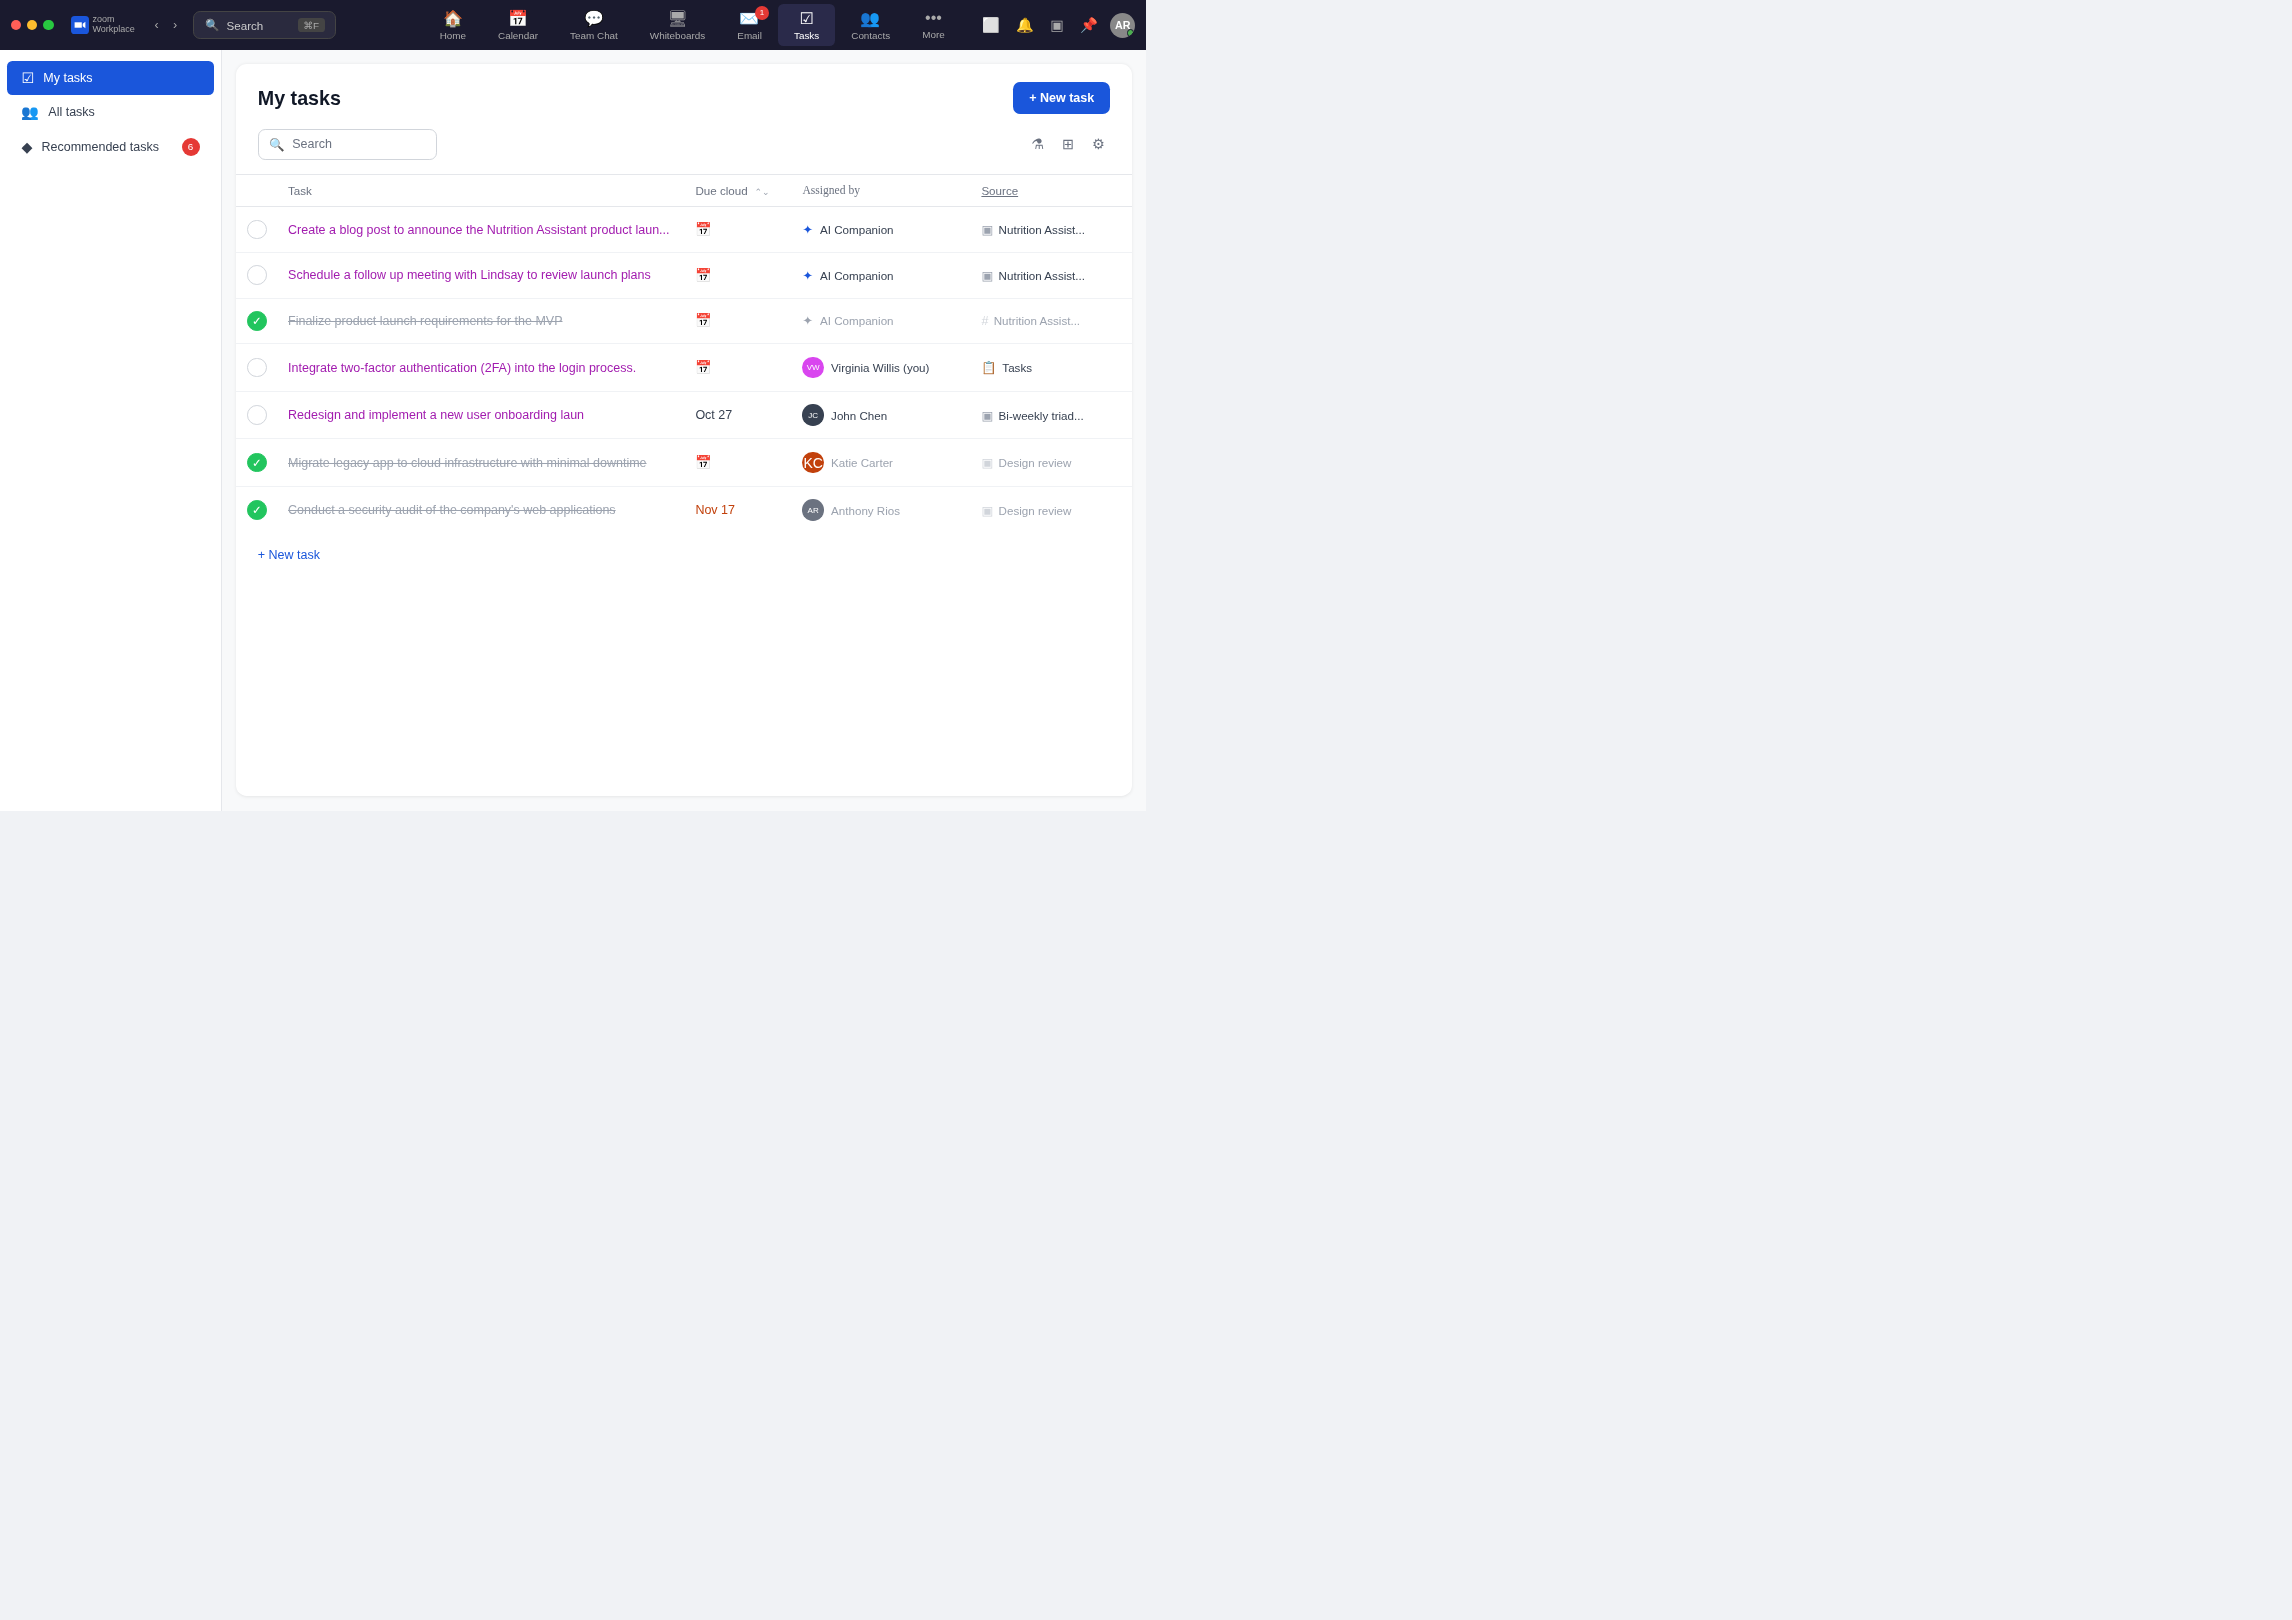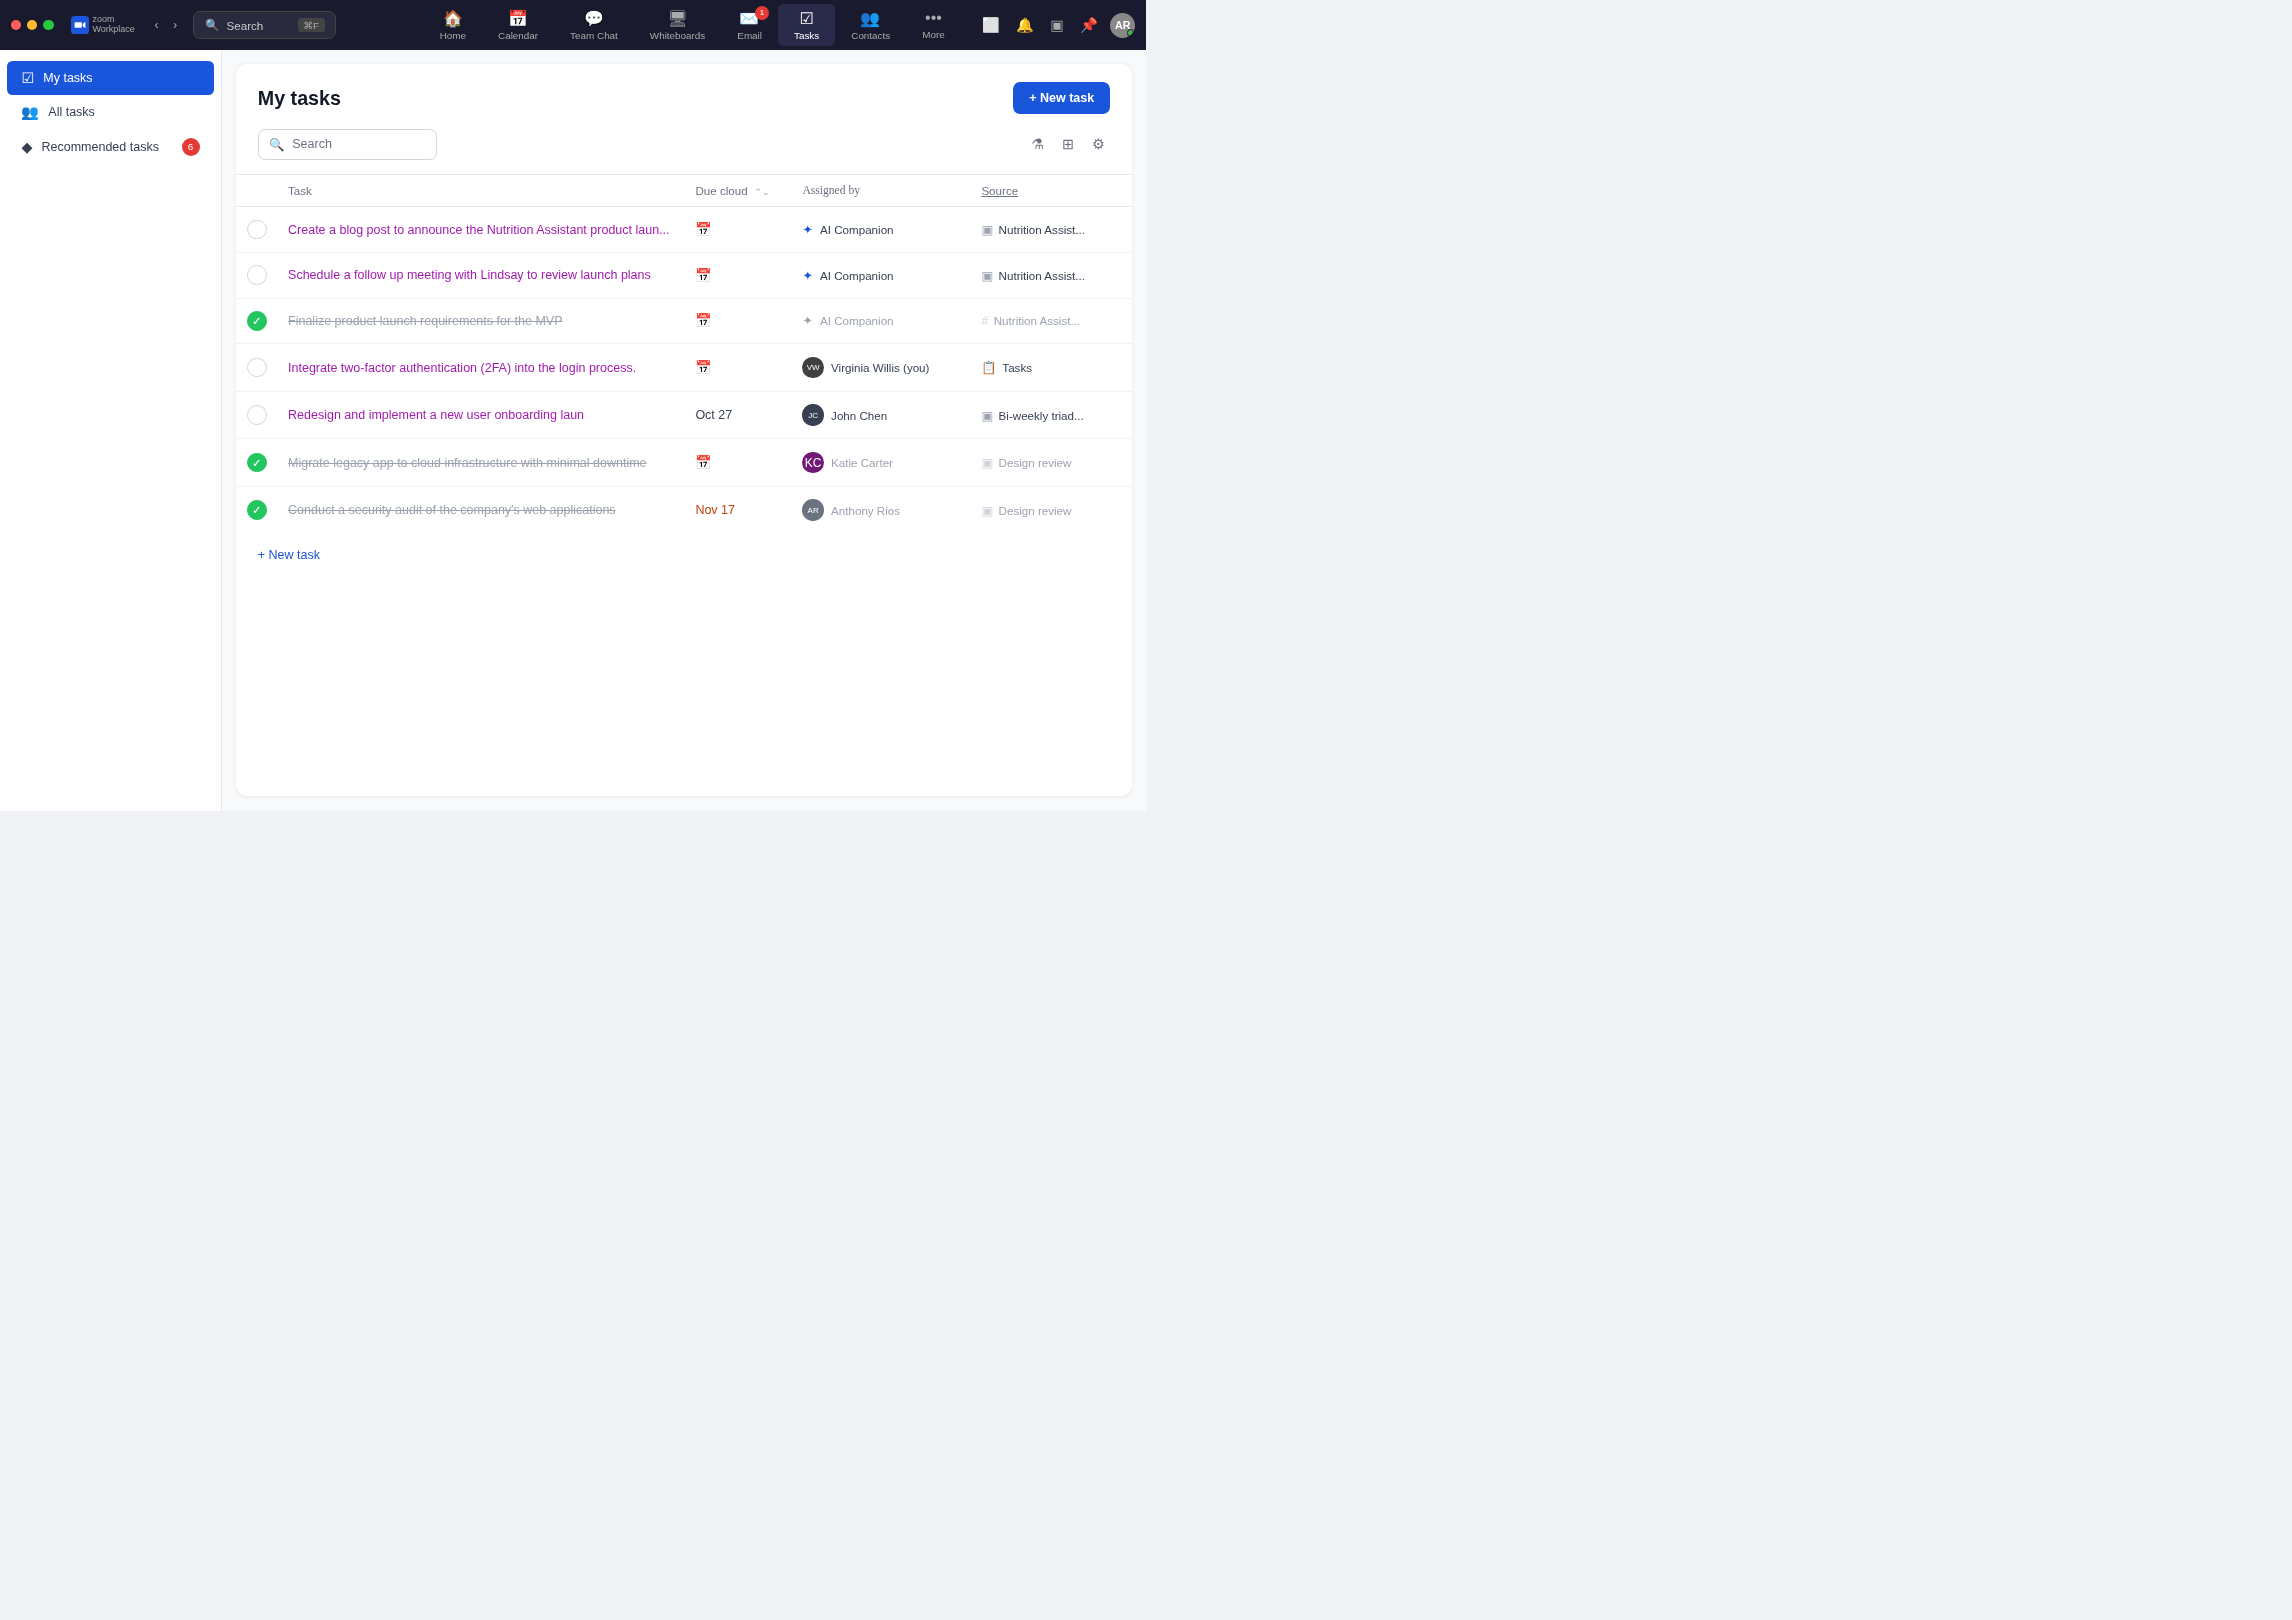--- a/index.html
+++ b/index.html
@@ -341,21 +341,21 @@
                 <div class="check-circle"></div>
               </td>
               <td>
                 <span class="task-text">Integrate two-factor authentication (2FA) into the login process.</span>
               </td>
               <td>
                 <span class="due-icon">📅</span>
               </td>
               <td>
                 <div class="assigned-wrap">
-                  <div class="assigned-avatar av-virginia" style="background:#404040; color:white; font-size:8px;">VW</div>
+                  <div class="assigned-avatar av-virginia" style="background:#d946ef; color:white; font-size:8px;">VW</div>
                   <span class="assigned-name">Virginia Willis (you)</span>
                 </div>
               </td>
               <td>
                 <div class="source-wrap">
                   <span class="source-icon">📋</span>
                   <span class="source-name">Tasks</span>
                 </div>
               </td>
             </tr>
@@ -389,21 +389,21 @@
                 <div class="check-circle done">✓</div>
               </td>
               <td>
                 <span class="task-text done">Migrate legacy app to cloud infrastructure with minimal downtime</span>
               </td>
               <td>
                 <span class="due-icon" style="color:#d1d5db;">📅</span>
               </td>
               <td>
                 <div class="assigned-wrap">
-                  <div class="assigned-avatar" style="background:#701a75; color:white; font-size:12px;">KC</div>
+                  <div class="assigned-avatar" style="background:#c2410c; color:white; font-size:14px;">KC</div>
                   <span class="assigned-name done">Katie Carter</span>
                 </div>
               </td>
               <td>
                 <div class="source-wrap">
                   <span class="source-icon" style="color:#d1d5db;">▣</span>
                   <span class="source-name done">Design review</span>
                 </div>
               </td>
             </tr>

